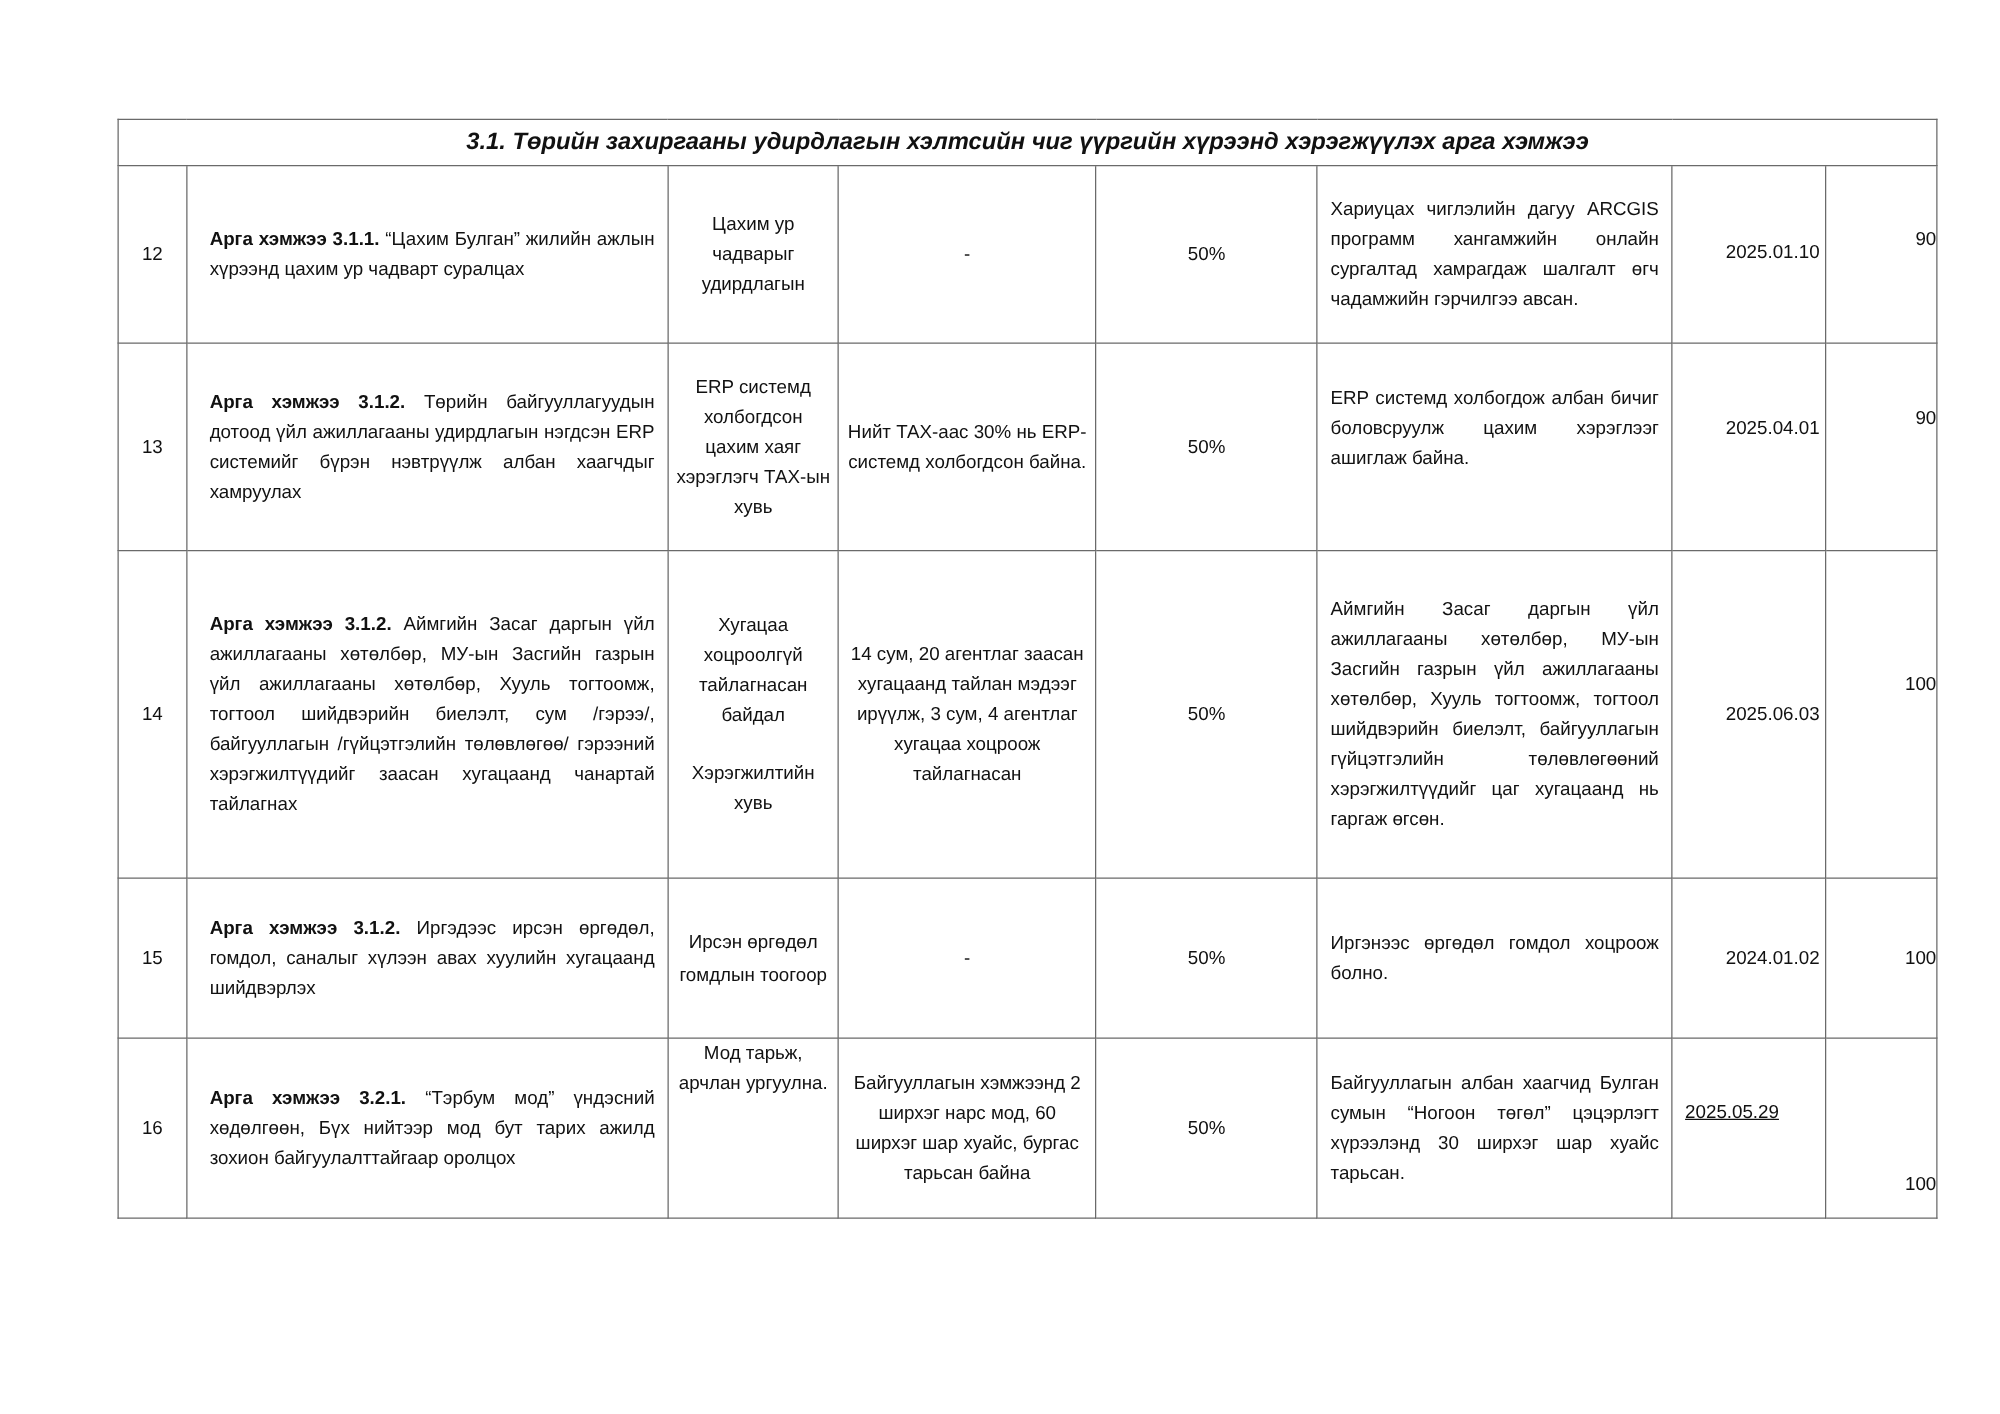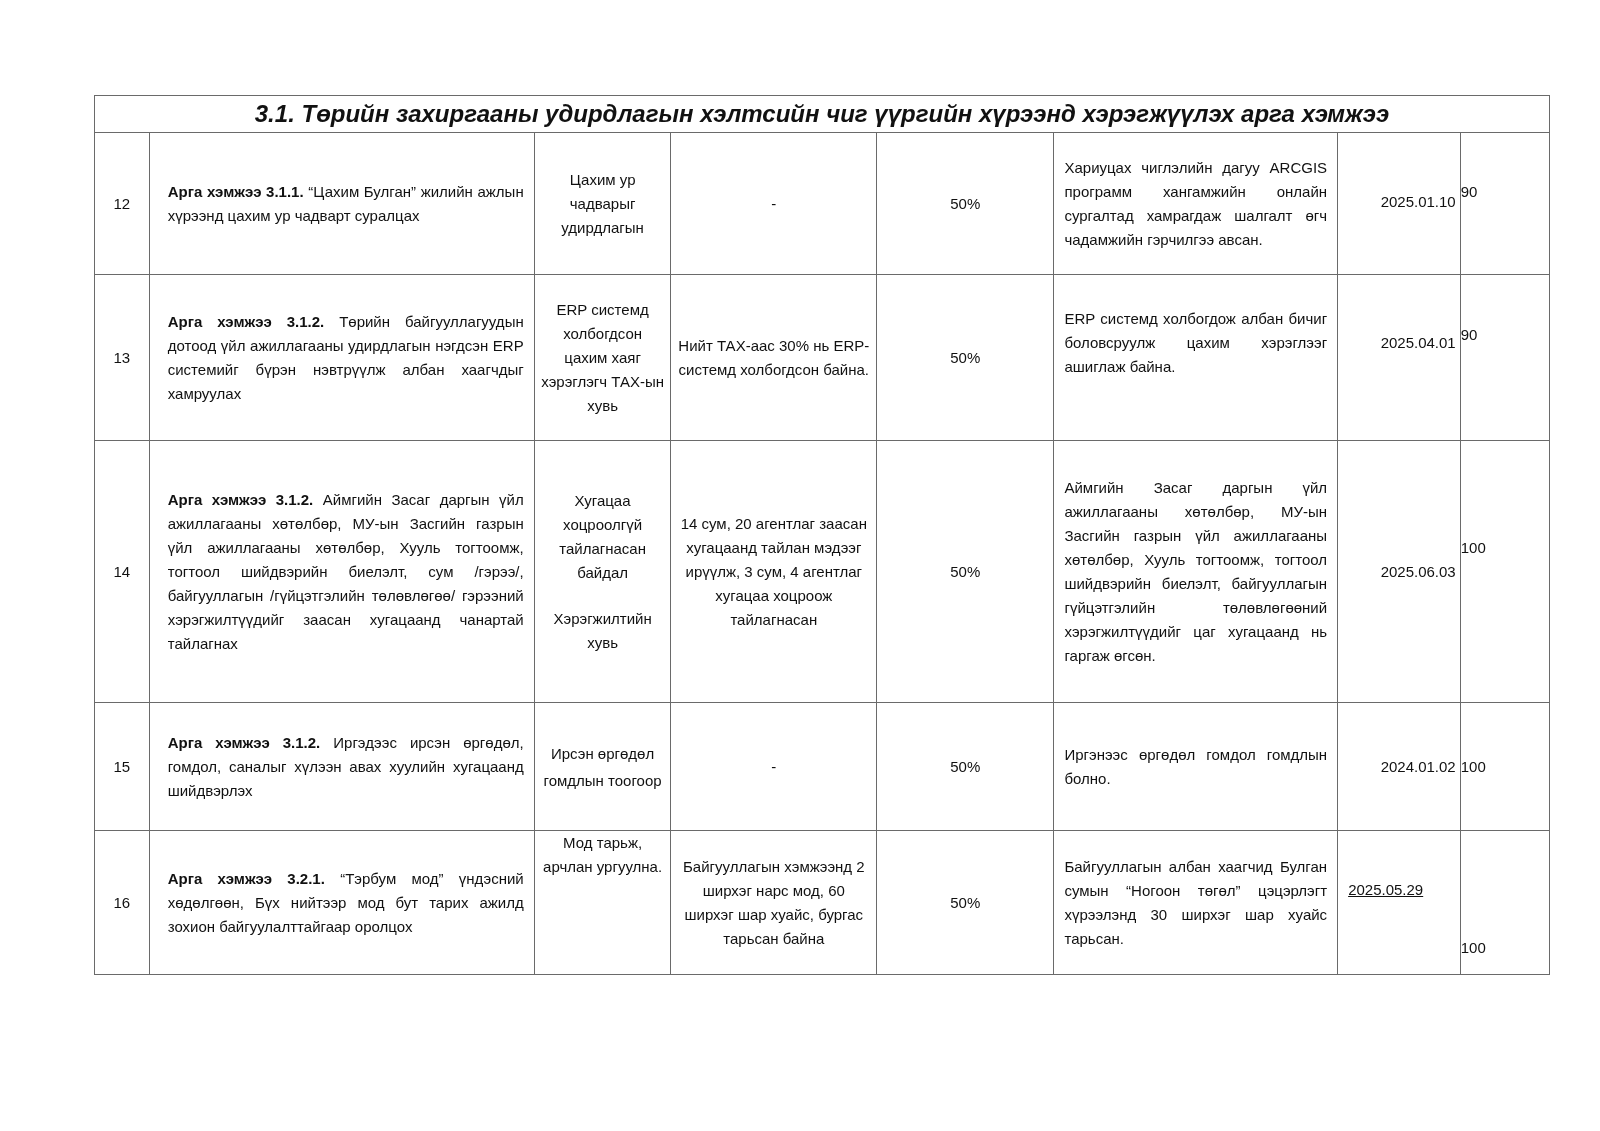--- a/index.html
+++ b/index.html
@@ -1,27 +1,27 @@
 <!DOCTYPE html>
 <html><head>
   <meta charset="utf-8">
   <style>
     html, body { margin: 0; padding: 0; background: #ffffff; }
     body { width: 1600px; height: 1131px; position: relative; overflow: hidden;
            font-family: "Liberation Sans", sans-serif; color: #111; }
     .page { position: absolute; left: 94px; top: 95px; width: 1456px; }
     table { border-collapse: collapse; width: 1456px; table-layout: fixed; }
     td { border: 1.5px solid #6a6a6a; font-size: 15px; line-height: 24px; vertical-align: middle; padding: 0 10px; }
-    td.section { text-align: center; font-weight: bold; font-style: italic; height: 36px; padding: 0; font-size: 24px; }
+    td.section { text-align: center; font-weight: bold; font-style: italic; height: 36px; padding: 0; font-size: 19px; }
     td.num { text-align: center; padding: 15px; }
     td.measure { text-align: justify; text-align-last: left; padding-left: 18px; }
     td.center { text-align: center; padding: 0 6px; }
     td.result { text-align: justify; text-align-last: left; padding: 0 10px; }
     td.date { text-align: right; padding: 0 4px; word-break: break-all; }
-    td.score { text-align: left; padding: 0; }
+    td.score { text-align: right; padding: 0; }
     td.bottomish { vertical-align: bottom; padding-bottom: 14px; }
     td.leftdate { text-align: left; padding-left: 10px; text-decoration: underline; }
     .b { font-weight: bold; }
     .gap { display: block; height: 22px; }
     col.c1 { width: 54px; } col.c2 { width: 380px; } col.c3 { width: 135px; }
     col.c4 { width: 203px; } col.c5 { width: 175px; } col.c6 { width: 280px; }
     col.c7 { width: 121px; } col.c8 { width: 88px; }
   </style>
 </head>
 <body>
@@ -79,21 +79,21 @@
         <td class="date">2025.06.03</td>
         <td class="score" style="padding-bottom:48px;">100</td>
       </tr>
 
       <tr style="height:128px;">
         <td class="num">15</td>
         <td class="measure"><span class="b">Арга хэмжээ 3.1.2.</span><span> Иргэдээс ирсэн өргөдөл, гомдол, саналыг хүлээн авах хуулийн хугацаанд шийдвэрлэх</span></td>
         <td class="center" style="line-height:27px;">Ирсэн өргөдөл гомдлын тоогоор</td>
         <td class="center">-</td>
         <td class="center">50%</td>
-        <td class="result">Иргэнээс өргөдөл гомдол гомдлын болно.</td>
+        <td class="result">Иргэнээс өргөдөл гомдол хоцроож болно.</td>
         <td class="date">2024.01.02</td>
         <td class="score">100</td>
       </tr>
 
 
       <tr style="height:144px;">
         <td class="num">16</td>
         <td class="measure"><span class="b">Арга хэмжээ 3.2.1.</span><span> “Тэрбум мод” үндэсний хөдөлгөөн, Бүх нийтээр мод бут тарих ажилд зохион байгуулалттайгаар оролцох</span></td>
         <td class="center" style="vertical-align:top;padding-top:0;">Мод тарьж, арчлан ургуулна.</td>
         <td class="center">Байгууллагын хэмжээнд 2 ширхэг нарс мод, 60 ширхэг шар хуайс, бургас тарьсан байна</td>

